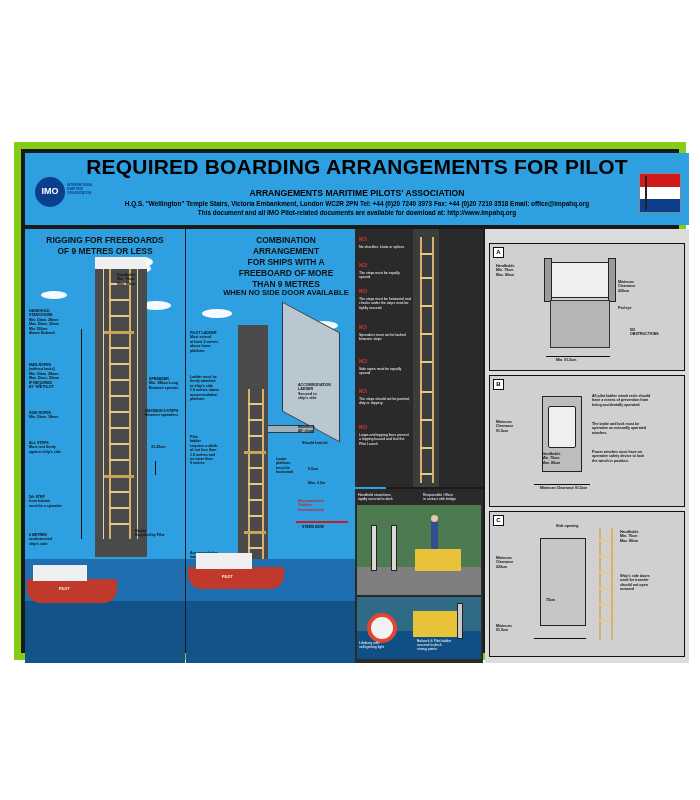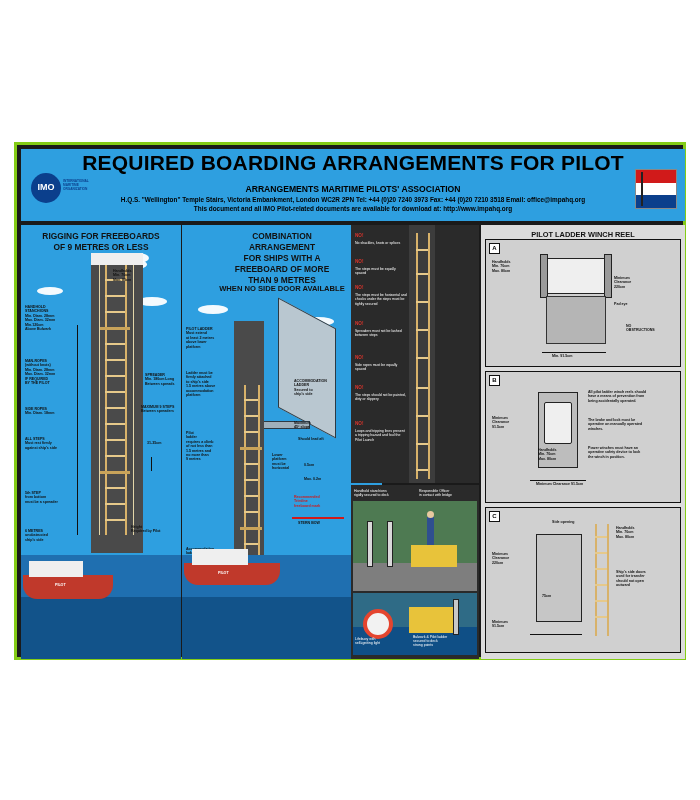--- a/index.html
+++ b/index.html
@@ -2,21 +2,21 @@
 <html><head>
 <meta charset="utf-8">
 <style>
   html,body{margin:0;padding:0;background:#ffffff;}
   body{width:700px;height:800px;font-family:"Liberation Sans",sans-serif;overflow:hidden;}
 
   #poster-wrap{position:absolute;left:0;top:0;width:700px;height:800px;background:#ffffff;}
 
   .poster{
     position:absolute;left:14px;top:142px;width:672px;height:518px;
-    background:#1a1a1a;border:3px solid #84cc16;
+    background:#1a1a1a;border:7px solid #84cc16;
     box-sizing:border-box;
   }
 
   
   .hdr{position:absolute;left:4px;top:4px;width:664px;height:72px;background:#2e9fe0;}
   .hdr-title{
     position:absolute;left:0;top:2px;width:664px;text-align:center;
     font-size:21px;font-weight:bold;letter-spacing:.2px;color:#000;
     font-family:"Liberation Sans",sans-serif;
   }
@@ -353,21 +353,20 @@
           <div class="mech" style="left:100px;top:6px;width:4px;height:34px;background:#c8c8c8;"></div>
         </div>
         <div class="cap" style="left:4px;top:152px;width:48px;white-space:pre-line;color:#fff;">Lifebuoy with
 self-igniting light</div>
         <div class="cap" style="left:62px;top:150px;width:62px;white-space:pre-line;color:#fff;">Bulwark &amp; Pilot ladder
 secured to deck
 strong points</div>
       </div>
 
       <div class="panel p4">
-        <div class="ptitle" style="top:4px;font-size:7.4px;">PILOT LADDER WINCH REEL</div>
 
         <div class="wbox" style="top:14px;height:128px;">
           <div class="wtag">A</div>
           <div class="drum" style="left:58px;top:18px;width:62px;height:34px;"></div>
           <div class="mech" style="left:54px;top:14px;width:6px;height:42px;"></div>
           <div class="mech" style="left:118px;top:14px;width:6px;height:42px;"></div>
           <div class="mech" style="left:60px;top:56px;width:58px;height:46px;background:#b5b5b5;"></div>
           <div style="position:absolute;left:60px;top:56px;width:58px;height:46px;border:1px solid #333;"></div>
           <div class="lbl" style="left:6px;top:20px;width:38px;white-space:pre-line;">Handholds
 Min. 70cm

